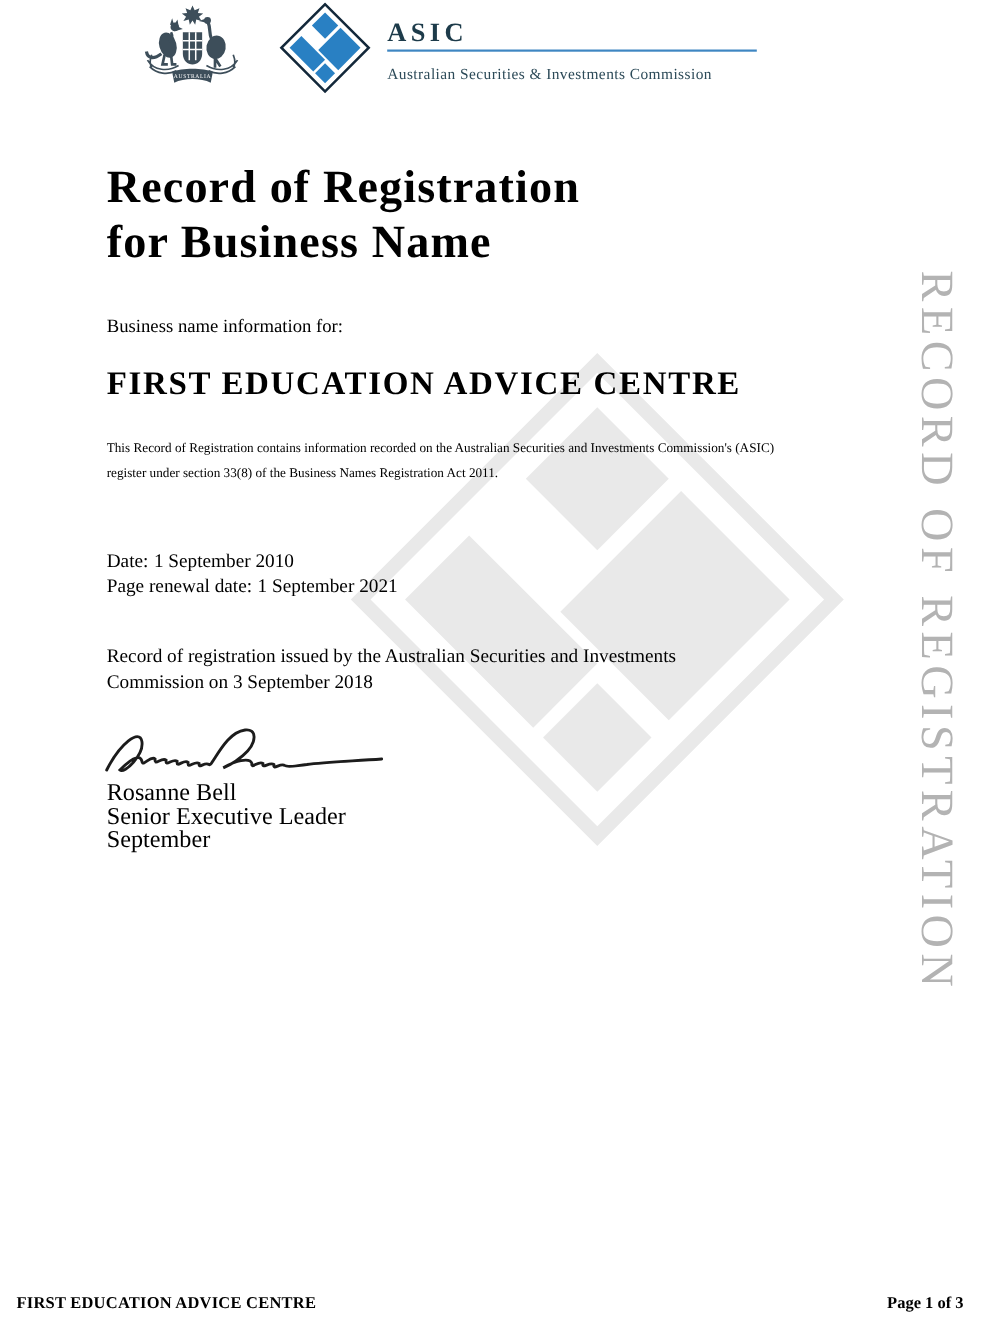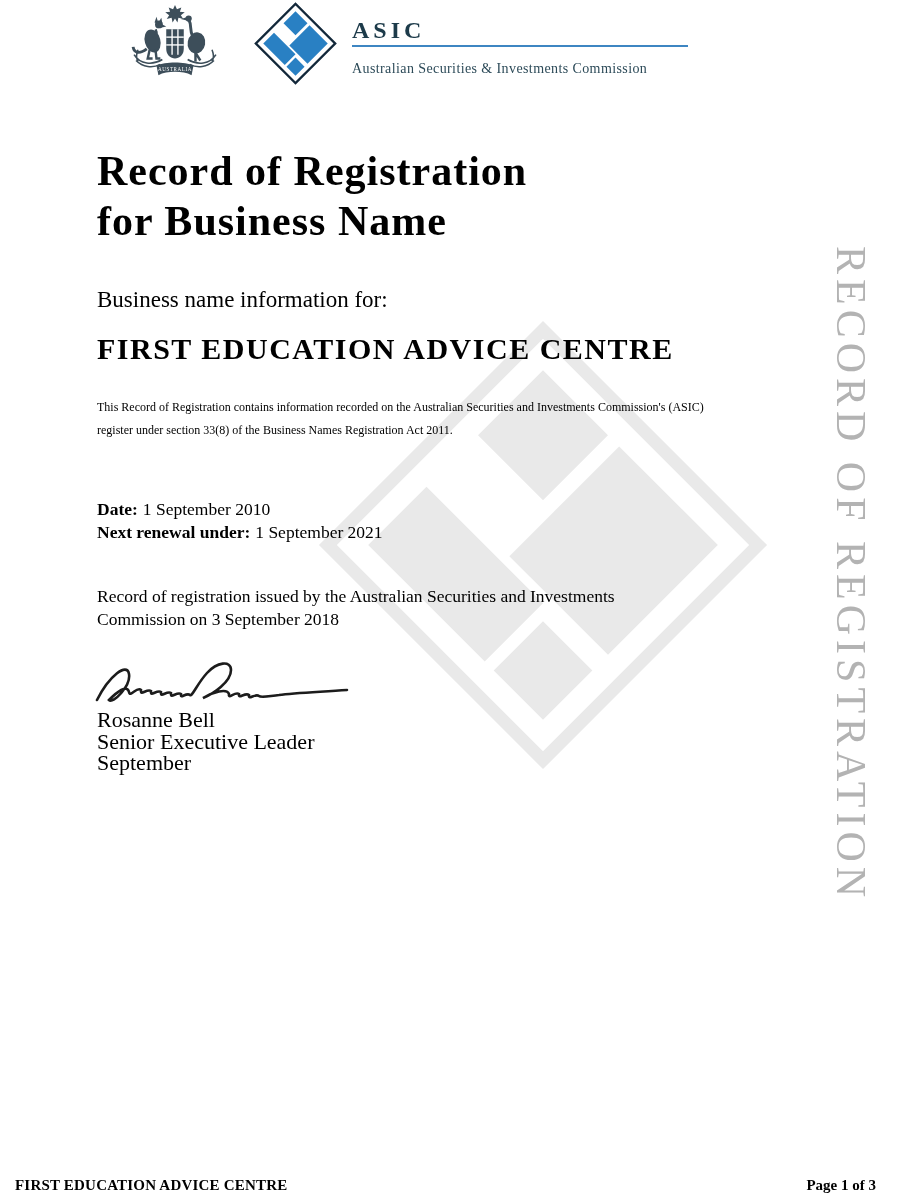--- a/index.html
+++ b/index.html
@@ -17,26 +17,26 @@
 
   
   .wm-diamond{left:318px;top:320px;width:450px;height:450px;z-index:0;}
   .side-text{left:830px;top:246px;z-index:0;
     writing-mode:vertical-rl;font-size:42px;letter-spacing:5px;line-height:1;
     color:#b3b3b3;white-space:nowrap;}
 
   
   .content{z-index:2;}
   .doc-title{left:97px;top:146px;font-size:42px;font-weight:bold;line-height:50px;letter-spacing:1px;}
-  .intro{left:97px;top:287px;font-size:23px;}
+  .intro{left:97px;top:287px;font-size:17px;}
   .bizname{left:97px;top:332px;font-size:30px;font-weight:bold;letter-spacing:1.5px;}
   .para{left:97px;top:396px;width:640px;font-size:12px;line-height:22.5px;}
   .dates{left:97px;top:498px;font-size:17.5px;line-height:22.5px;}
   .issued{left:97px;top:585px;width:575px;font-size:17.5px;line-height:22.5px;}
-  .b{font-weight:bold;margin-right:5px;}
+  .b{font-weight:normal;margin-right:5px;}
   .signature{left:88px;top:650px;width:272px;height:62px;}
   .signame{left:97px;top:709px;font-size:22px;line-height:21.5px;}
 
   
   .foot-left{left:15px;top:1177px;font-size:15px;font-weight:bold;letter-spacing:0.2px;}
   .foot-right{right:28px;top:1177px;font-size:15px;font-weight:bold;}
 </style>
 </head>
 <body>
 
@@ -116,21 +116,21 @@
 
 <div class="abs bizname content">FIRST EDUCATION ADVICE CENTRE</div>
 
 <div class="abs para content">This Record of Registration contains information recorded on the Australian Securities and Investments Commission's (ASIC) register under section 33(8) of the Business Names Registration Act 2011.</div>
 
 <div class="abs dates content">
   <div>
     <span class="b">Date:</span><span>1 September 2010</span>
   </div>
   <div>
-    <span class="b">Next renewal under:</span><span>1 September 2021</span>
+    <span class="b">Page renewal date:</span><span>1 September 2021</span>
   </div>
 </div>
 
 <div class="abs issued content">Record of registration issued by the Australian Securities and Investments Commission on 3 September 2018</div>
 
 <svg class="abs signature content" viewBox="0 0 270 62" aria-hidden="true">
   <path fill="none" stroke="#1c1c1c" stroke-width="2.6" stroke-linecap="round" d="M8,50
        C20,26 38,12 40,24
        C42,36 24,54 20,50
        C28,42 38,34 40,42

